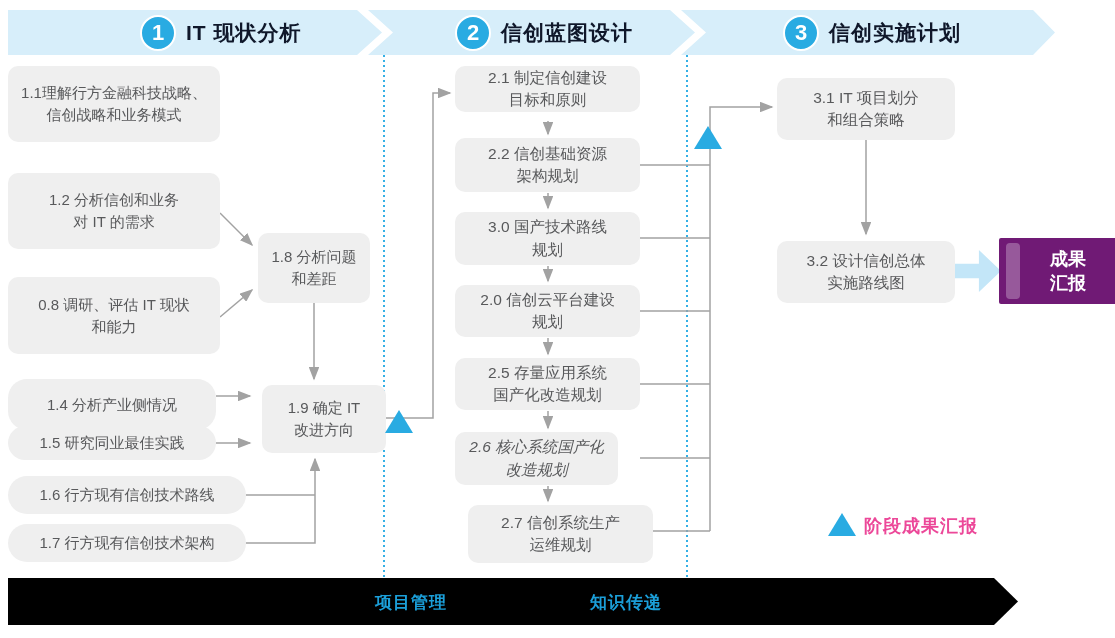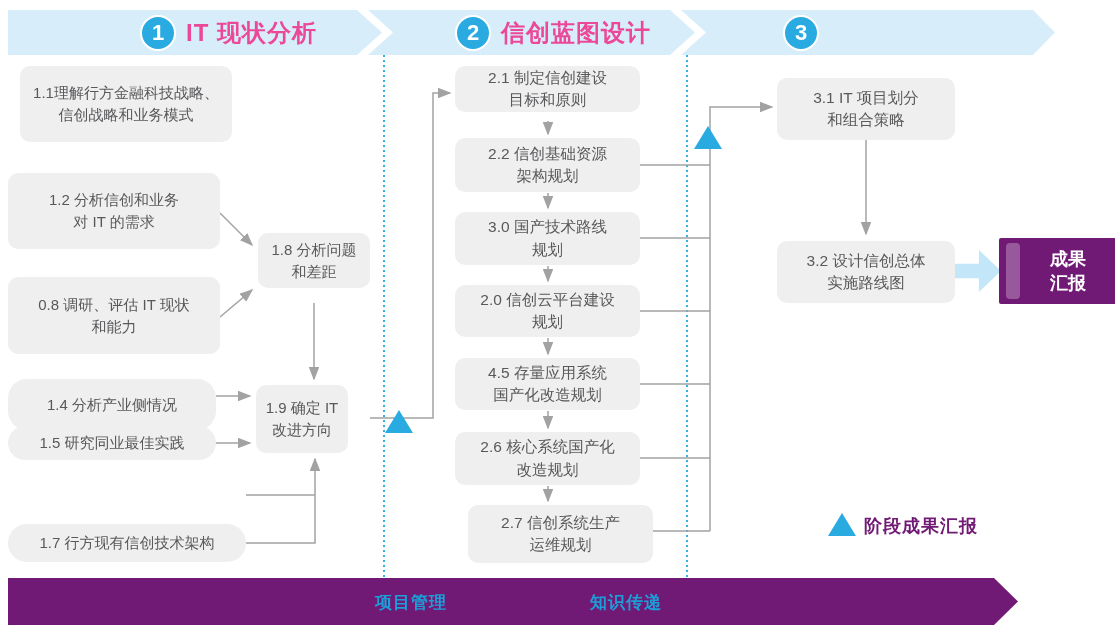--- a/index.html
+++ b/index.html
@@ -17,21 +17,21 @@
     clip-path:polygon(0 0,11px 0,100% 50%,11px 100%,0 100%,25px 50%);
   }
   .phase-header{
     position:absolute;top:10px;height:45px;display:flex;align-items:center;gap:10px;
   }
   .num-badge{
     width:36px;height:36px;border-radius:50%;background:#29abe2;border:2px solid #fff;
     color:#fff;font-weight:bold;font-size:22px;display:flex;align-items:center;justify-content:center;
     box-sizing:border-box;
   }
-  .phase-title{color:#ec4899;font-weight:bold;font-size:24px;letter-spacing:1px;}
+  .phase-title{color:#0f172a;font-weight:bold;font-size:21px;letter-spacing:1px;}
   
   .divider{
     position:absolute;top:55px;height:523px;width:2px;
     background-image:repeating-linear-gradient(to bottom,#35b0e5 0px,#35b0e5 2px,transparent 2px,transparent 5px);
   }
   
   .box{
     position:absolute;background:#efefef;border-radius:10px;color:#58595b;
     display:flex;align-items:center;justify-content:center;text-align:center;
     font-size:15px;line-height:1.45;white-space:pre-line;box-sizing:border-box;padding:4px 6px;
@@ -52,25 +52,25 @@
   .result-box{
     position:absolute;left:999px;top:238px;width:98px;height:66px;background:#701a75;border-radius:2px;
     color:#fff;font-weight:bold;font-size:18px;line-height:1.35;white-space:pre-line;
     display:flex;align-items:center;justify-content:center;text-align:center;padding-left:20px;
   }
   .result-box .stripe{
     position:absolute;left:7px;top:5px;bottom:5px;width:14px;background:rgba(255,255,255,.28);border-radius:4px;
   }
   
   .legend-label{
-    position:absolute;left:864px;top:514px;color:#701a75;font-weight:bold;font-size:18px;letter-spacing:1px;
+    position:absolute;left:864px;top:514px;color:#ec4899;font-weight:bold;font-size:18px;letter-spacing:1px;
   }
   
   .bottom-banner{
-    position:absolute;left:8px;top:578px;width:1010px;height:47px;background:#701a75;
+    position:absolute;left:8px;top:578px;width:1010px;height:47px;background:#000000;
     clip-path:polygon(0 0,calc(100% - 24px) 0,100% 50%,calc(100% - 24px) 100%,0 100%);
   }
   .bottom-item{
     position:absolute;top:50%;transform:translateY(-50%);
     color:#1b9fd9;font-weight:bold;font-size:17px;letter-spacing:1px;
   }
   svg.connectors{position:absolute;left:0;top:0;pointer-events:none;}
 </style>
 </head>
 <body>
@@ -84,20 +84,21 @@
   <div class="phase-header" style="left:140px;">
     <div class="num-badge">1</div>
     <div class="phase-title">IT 现状分析</div>
   </div>
   <div class="phase-header" style="left:455px;">
     <div class="num-badge">2</div>
     <div class="phase-title">信创蓝图设计</div>
   </div>
   <div class="phase-header" style="left:783px;">
     <div class="num-badge">3</div>
+    <div class="phase-title">信创实施计划</div>
   </div>
 
   <div class="divider" style="left:383px;"></div>
   <div class="divider" style="left:686px;"></div>
 
   <svg class="connectors" width="1115" height="638">
     <defs>
       <marker id="ah" markerWidth="9" markerHeight="7" refX="8" refY="3.5" orient="auto">
         <path d="M0 0 L9 3.5 L0 7 Z" fill="#a2a2a2"></path>
       </marker>
@@ -121,45 +122,46 @@
       <path d="M640 238 L710 238"></path>
       <path d="M640 311 L710 311"></path>
       <path d="M640 384 L710 384"></path>
       <path d="M640 458 L710 458"></path>
       <path d="M640 531 L710 531"></path>
       <path d="M710 531 L710 107 L772 107" marker-end="url(#ah)"></path>
       <path d="M866 140 L866 234" marker-end="url(#ah)"></path>
     </g>
   </svg>
 
-  <div class="box" style="left:8px;top:66px;width:212px;height:76px;margin-left:12px;">1.1理解行方金融科技战略、
+  <div class="box" style="left:8px;top:66px;width:212px;height:76px;">1.1理解行方金融科技战略、
 信创战略和业务模式</div>
   <div class="box" style="left:8px;top:173px;width:212px;height:76px;">1.2 分析信创和业务
 对 IT 的需求</div>
   <div class="box" style="left:8px;top:277px;width:212px;height:77px;">0.8 调研、评估 IT 现状
 和能力</div>
   <div class="box pill" style="left:8px;top:379px;width:208px;height:51px;">1.4 分析产业侧情况</div>
   <div class="box pill" style="left:8px;top:426px;width:208px;height:34px;">1.5 研究同业最佳实践</div>
+  <div class="box pill" style="left:8px;top:476px;width:238px;height:38px;">1.6 行方现有信创技术路线</div>
   <div class="box pill" style="left:8px;top:524px;width:238px;height:38px;">1.7 行方现有信创技术架构</div>
-  <div class="box" style="left:258px;top:233px;width:112px;height:55px;">1.8 分析问题
+  <div class="box" style="left:258px;top:233px;width:112px;height:70px;">1.8 分析问题
 和差距</div>
-  <div class="box" style="left:256px;top:385px;width:92px;height:68px;">1.9 确定 IT
+  <div class="box" style="left:262px;top:385px;width:124px;height:68px;">1.9 确定 IT
 改进方向</div>
 
   <div class="box mid" style="left:455px;top:66px;width:185px;height:46px;">2.1 制定信创建设
 目标和原则</div>
   <div class="box mid" style="left:455px;top:138px;width:185px;height:54px;">2.2 信创基础资源
 架构规划</div>
   <div class="box mid" style="left:455px;top:212px;width:185px;height:53px;">3.0 国产技术路线
 规划</div>
   <div class="box mid" style="left:455px;top:285px;width:185px;height:52px;">2.0 信创云平台建设
 规划</div>
-  <div class="box mid" style="left:455px;top:358px;width:185px;height:52px;">4.5 存量应用系统
+  <div class="box mid" style="left:455px;top:358px;width:185px;height:52px;">2.5 存量应用系统
 国产化改造规划</div>
-  <div class="box mid" style="left:455px;top:432px;width:185px;height:53px;">2.6 核心系统国产化
+  <div class="box mid" style="left:455px;top:432px;width:163px;height:53px;font-style:italic;">2.6 核心系统国产化
 改造规划</div>
   <div class="box mid" style="left:468px;top:505px;width:185px;height:58px;">2.7 信创系统生产
 运维规划</div>
 
   <div class="box mid" style="left:777px;top:78px;width:178px;height:62px;">3.1 IT 项目划分
 和组合策略</div>
   <div class="box mid" style="left:777px;top:241px;width:178px;height:62px;">3.2 设计信创总体
 实施路线图</div>
 
   <div class="tri" style="left:385px;top:410px;"></div>

